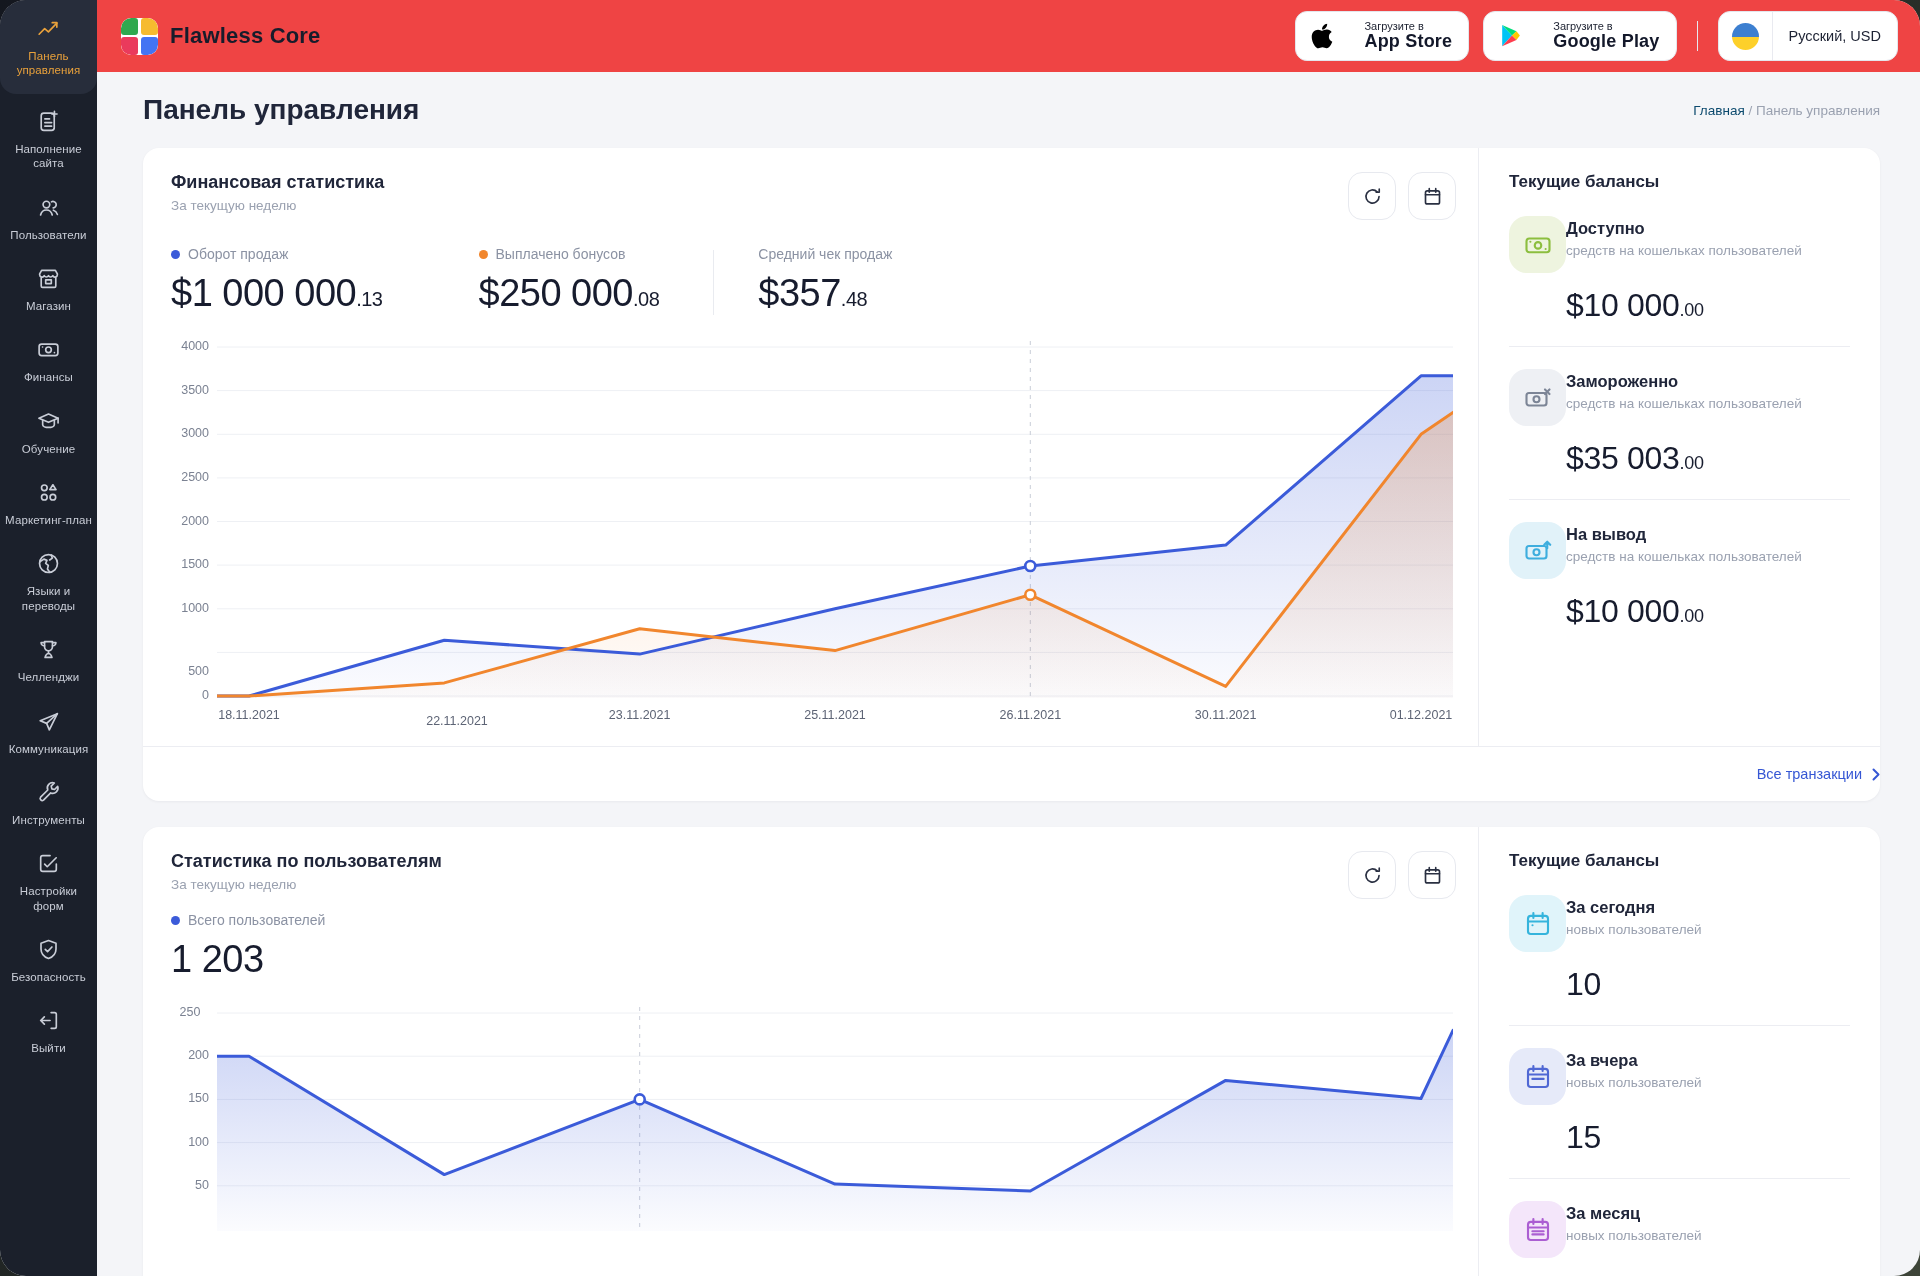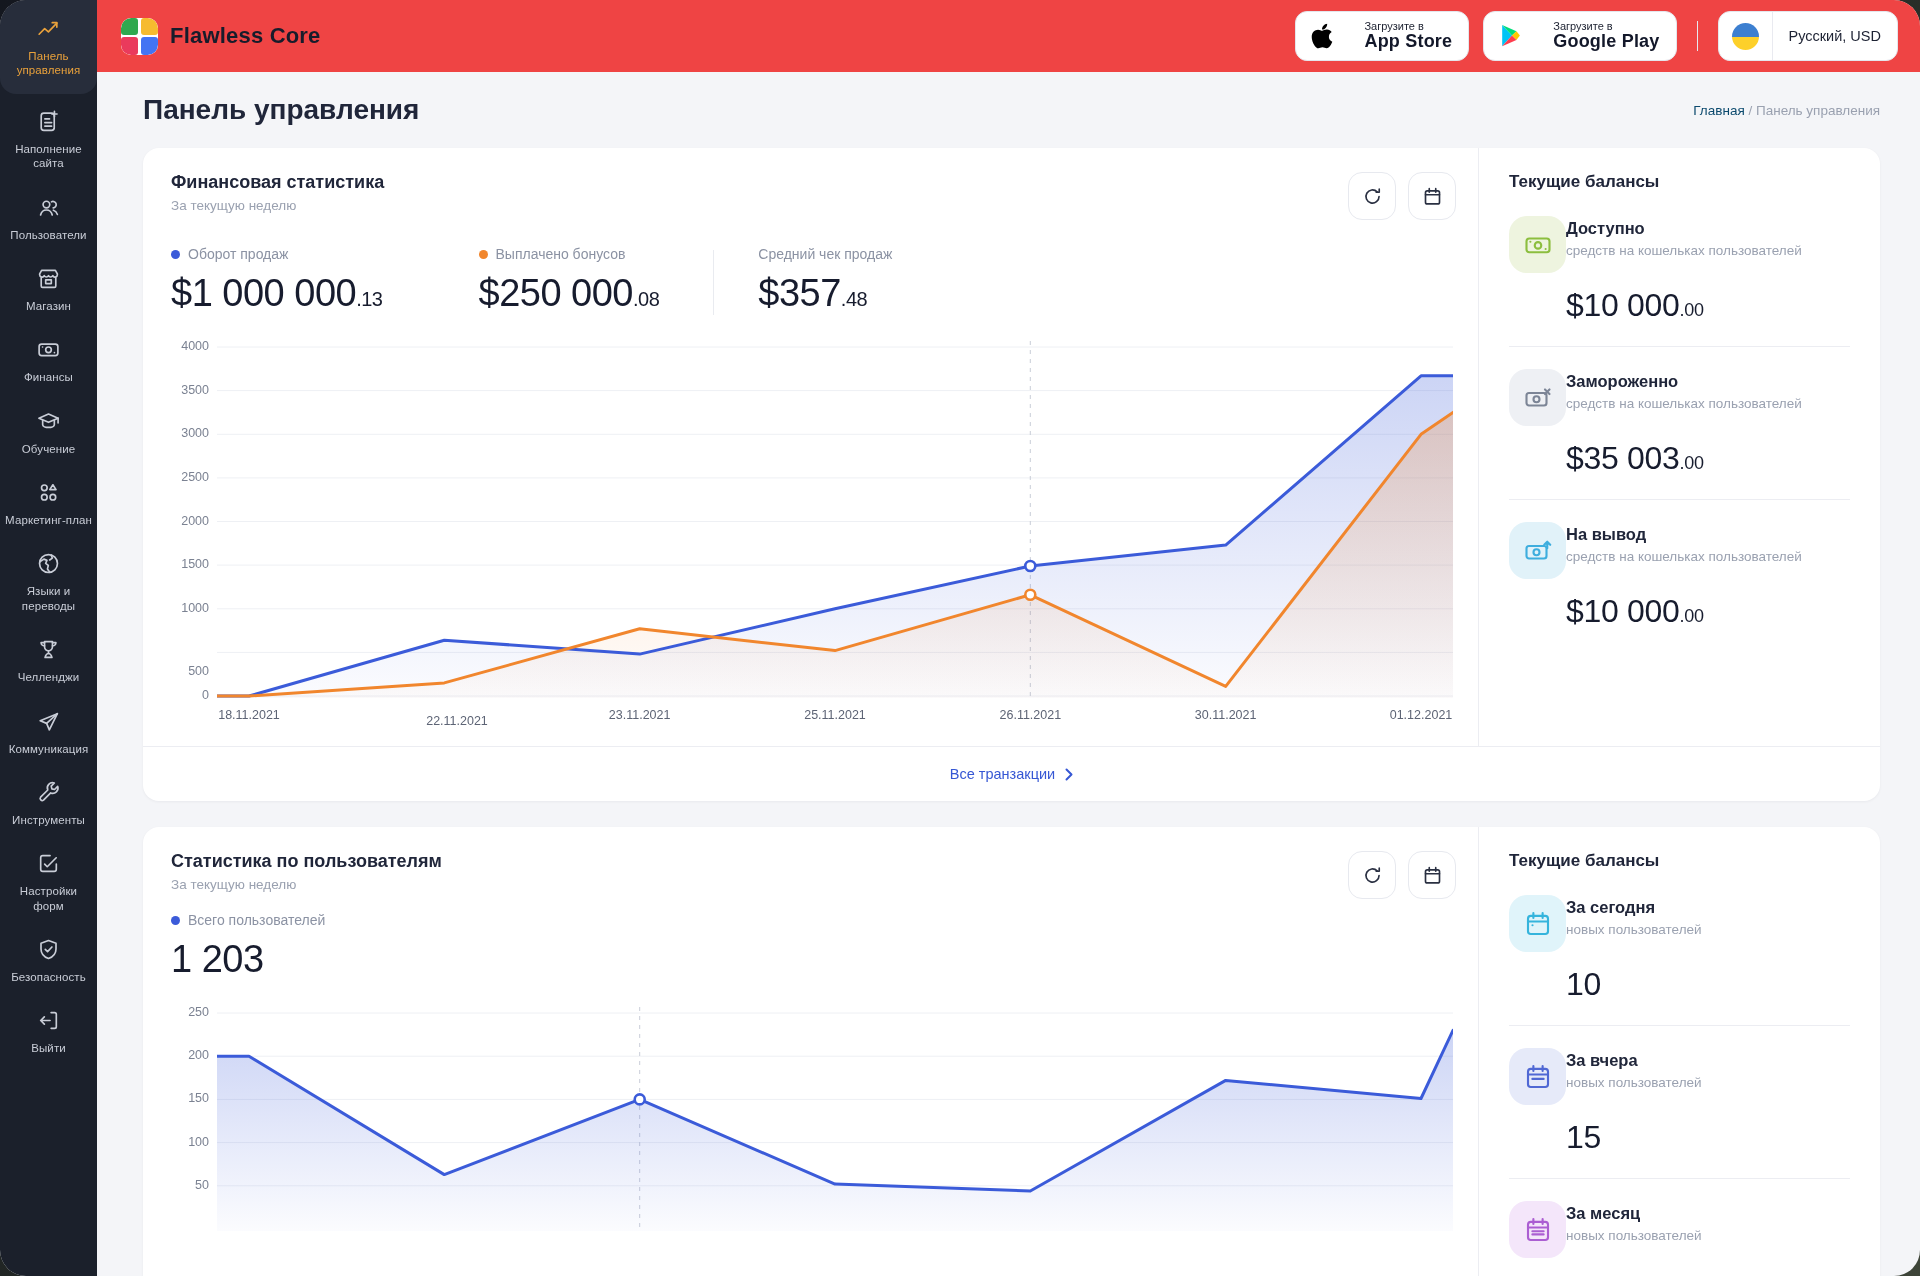--- a/index.html
+++ b/index.html
@@ -91,21 +91,21 @@
   .stat-value { margin-top:10px; font-size:38px; color:#171c2e; letter-spacing:-.5px; }
   .stat-frac { font-size:20px; color:#171c2e; }
   .stat-divider { width:1px; align-self:stretch; background:#e9ebf0; margin:4px 44px 0 -42px; }
   
   .chart { position:relative; margin-top:26px; }
   .chart svg.plot { position:absolute; left:46px; top:0; }
   .ytick { position:absolute; left:0; width:38px; text-align:right; font-size:12.5px; color:#7b8292; }
   .xlabels { position:absolute; left:46px; top:0; width:100%; }
   .xlabel { position:absolute; transform:translateX(-50%); font-size:12.5px; color:#5d6475; white-space:nowrap; }
   .card-footer {
-    border-top:1px solid #ecedf2; height:55px; display:flex; align-items:center; justify-content:center;
+    border-top:1px solid #ecedf2; height:55px; display:flex; align-items:center; justify-content:flex-end;
   }
   .footer-link { display:flex; align-items:center; gap:10px; color:#3657d4; font-size:14.5px; cursor:pointer; }
   
   .balance-panel { width:402px; flex:0 0 402px; border-left:1px solid #ecedf2; padding:24px 30px 20px 30px; }
   .bp-title { font-size:17px; font-weight:600; color:#20263a; margin-bottom:24px; }
   .b-item { display:grid; grid-template-columns:57px 1fr; }
   .b-icon { width:57px; height:57px; border-radius:18px; display:flex; align-items:center; justify-content:center; }
   .b-icon svg { width:30px; height:30px; }
   .b-head-title { font-size:16.5px; font-weight:700; color:#20263a; padding-top:3px; }
   .b-head-sub { font-size:13.5px; color:#9aa1b0; margin-top:5px; }
@@ -495,21 +495,21 @@
             <div class="stats-row" style="margin-top:13px;">
               <div class="stat">
                 <div class="stat-label">
                     <span class="dot" style="background:#3b5bd9"></span>
                     <span>Всего пользователей</span>
                   </div>
                 <div class="stat-value"><span>1 203</span></div>
               </div>
             </div>
             <div class="chart" id="usr-chart" style="height: 224px;">
-                <div class="ytick" style="top: -2px;">250</div>
+                <div class="ytick" style="top: -2px; text-align: center;">250</div>
                 <div class="ytick" style="top: 41.2px;">200</div>
                 <div class="ytick" style="top: 84.4px;">150</div>
                 <div class="ytick" style="top: 127.6px;">100</div>
                 <div class="ytick" style="top: 170.8px;">50</div>
                 <svg width="1236" height="224" class="plot">
                   <defs>
                     <linearGradient id="usr-chart-g0" x1="0" y1="0" x2="0" y2="1">
                       <stop offset="0" stop-color="#3b5bd9" stop-opacity="0.26"></stop>
                       <stop offset="1" stop-color="#3b5bd9" stop-opacity="0.02"></stop>
                     </linearGradient>

